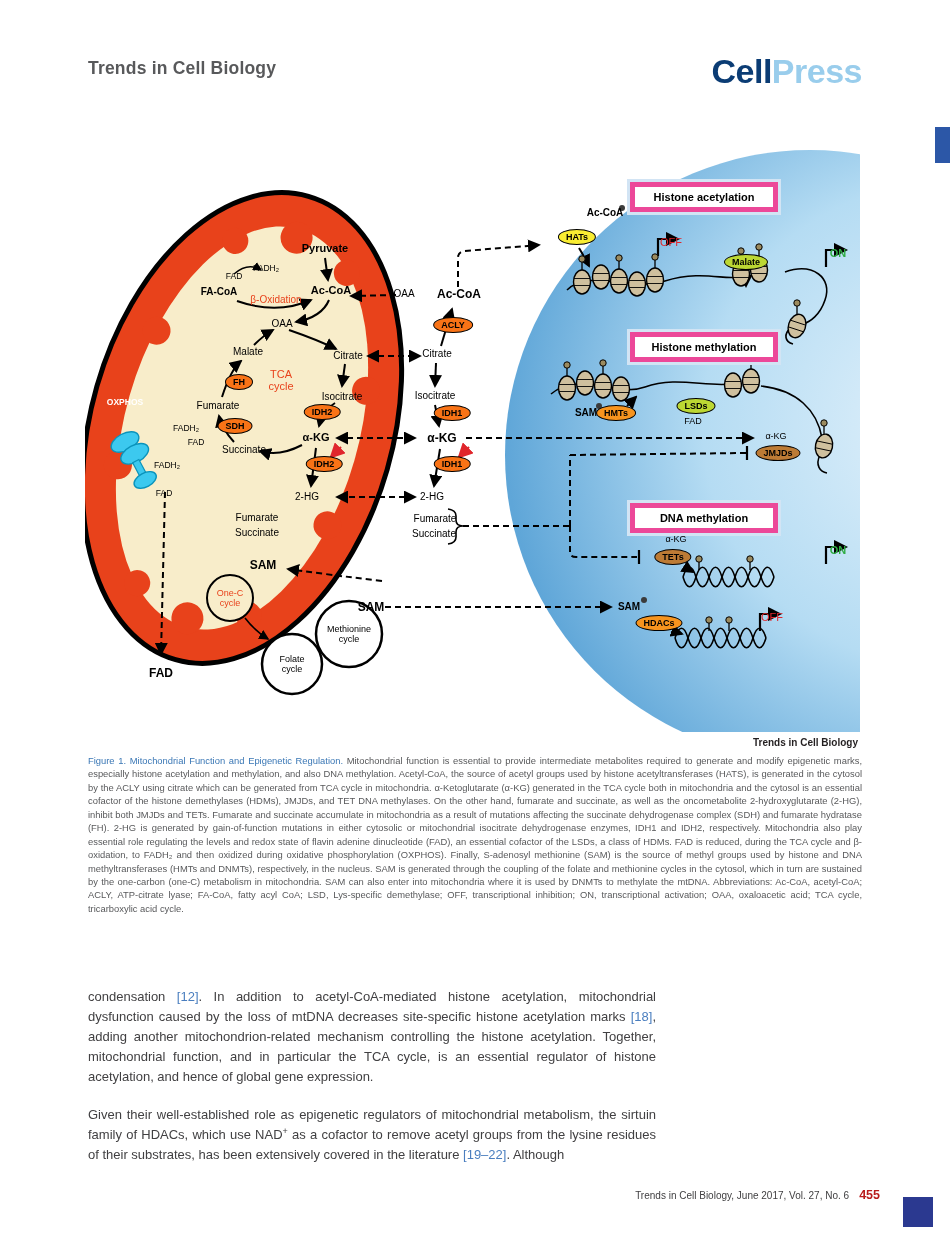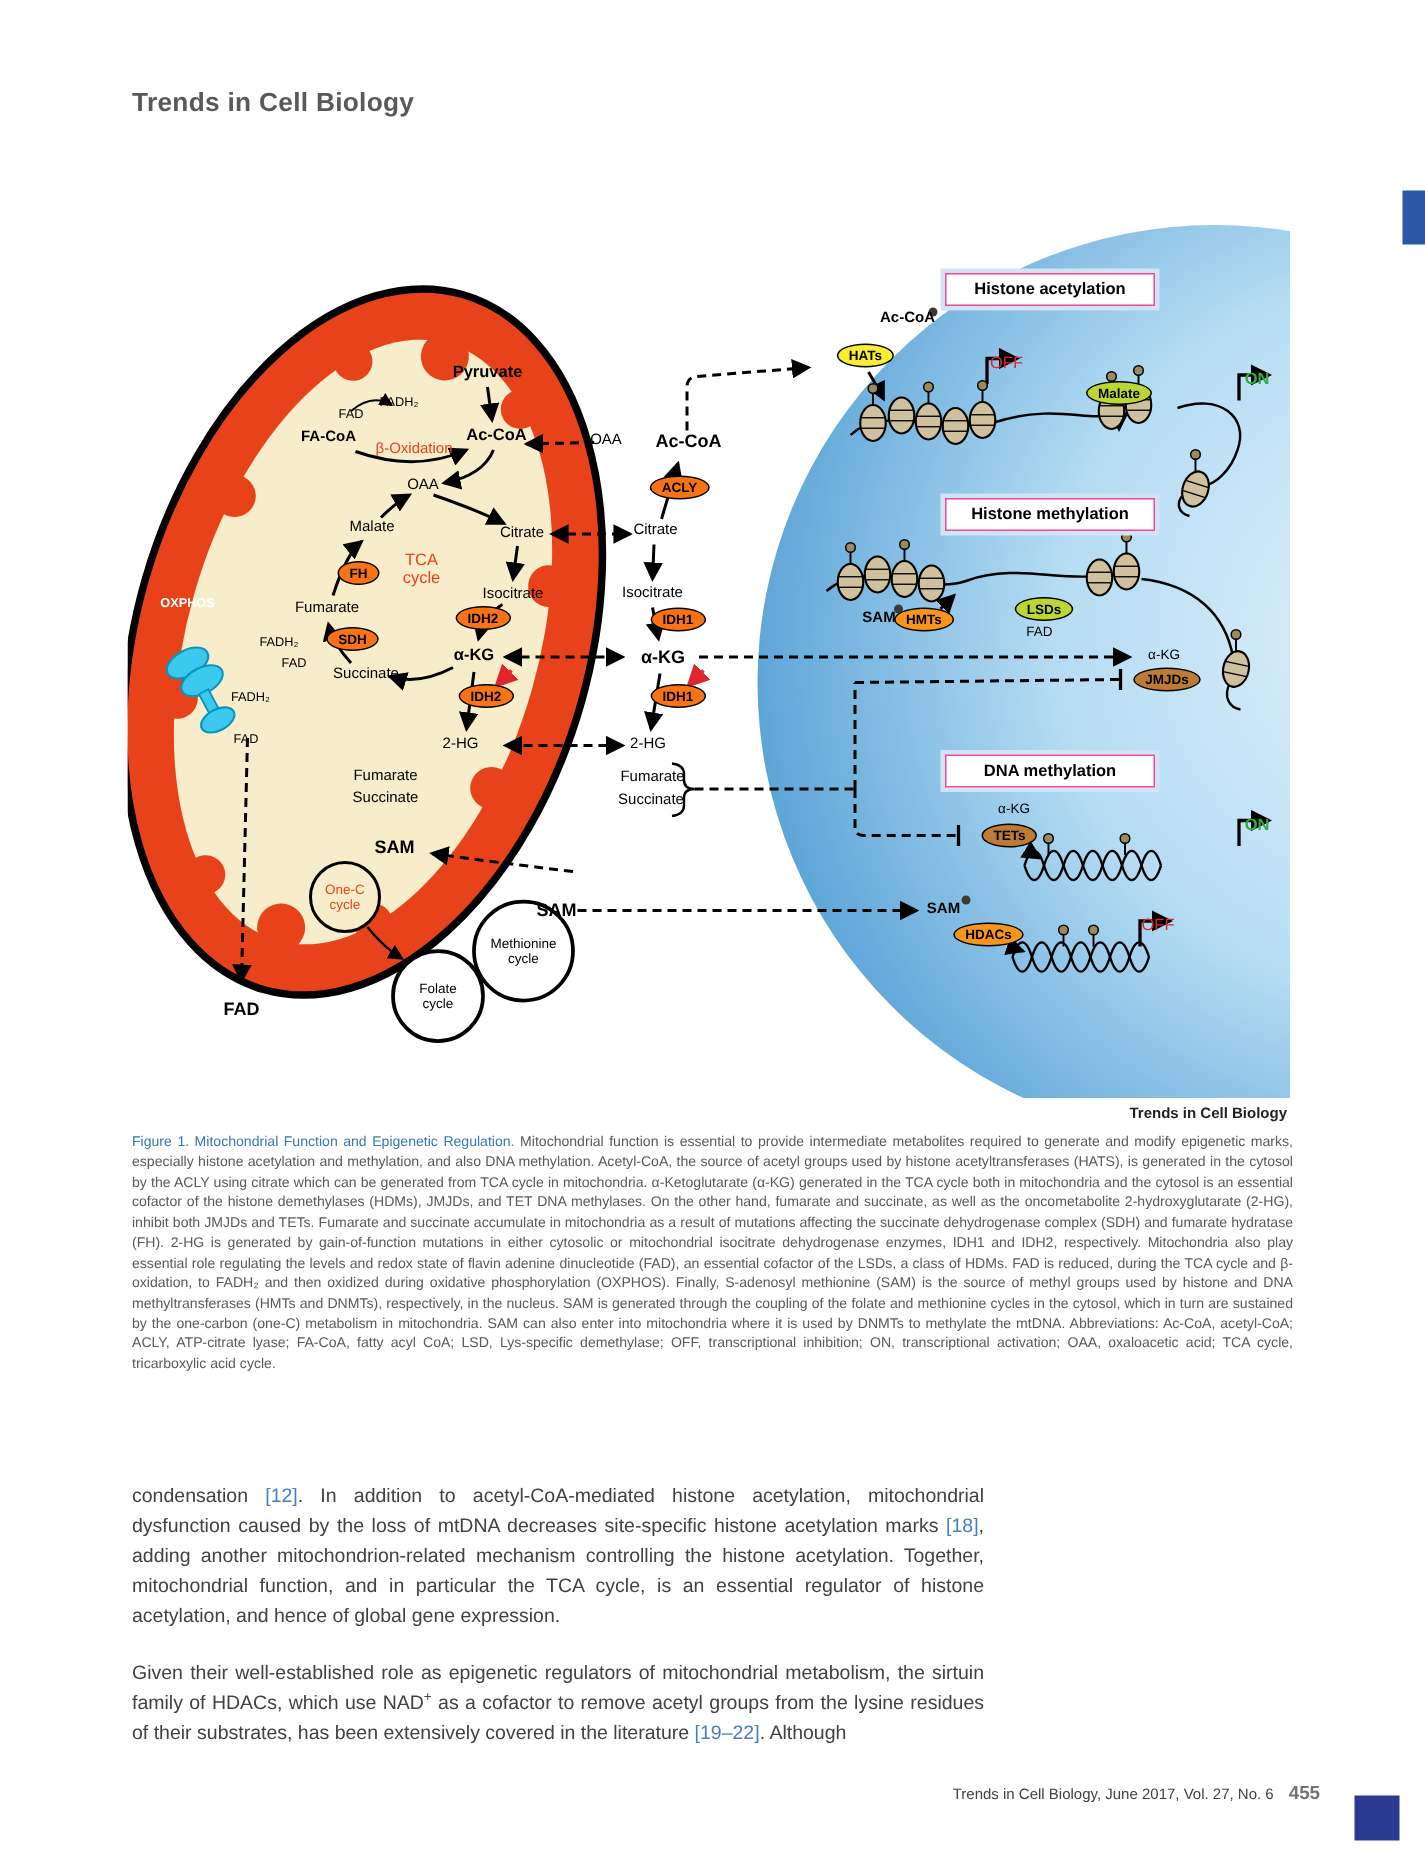--- a/index.html
+++ b/index.html
@@ -13,38 +13,39 @@
   .lb{position:absolute;transform:translate(-50%,-50%);white-space:nowrap;color:#000;line-height:1.05}
   .wrap{white-space:normal;text-align:center;line-height:1.12}
   .s8{font-size:8.5px}.s9{font-size:9px}.s10{font-size:10px}.s11{font-size:11px}.s12{font-size:12px}
   .b{font-weight:bold}
   .or{color:#e8431c}
   .wh{color:#fff;font-weight:bold}
   .rd{color:#e0262c;font-weight:normal}
   .gn{color:#2fac44;font-weight:bold}
   .pill{position:absolute;transform:translate(-50%,-50%);border:1.5px solid #000;border-radius:50%;font-size:9px;font-weight:bold;padding:2.5px 7px;line-height:1;color:#000}
   .green{background:#f97316}.yellow{background:#f9ed32}.ygreen{background:#bcd733}.orangep{background:#f7941e}.brown{background:#bd7b35}
-  .panel{position:absolute;left:545px;width:138px;height:20px;background:#fff;border:1px solid #ec4899;box-shadow:0 0 0 3px #d2e4f4;display:flex;align-items:center;justify-content:center;font-size:11px;font-weight:bold;color:#000}
+  .panel{position:absolute;left:545px;width:138px;height:20px;background:#fff;border:5px solid #ec4899;box-shadow:0 0 0 3px #d2e4f4;display:flex;align-items:center;justify-content:center;font-size:11px;font-weight:bold;color:#000}
   .wm{position:absolute;right:92px;top:737px;font-size:10px;font-weight:bold;color:#231f20}
   .cap{position:absolute;left:88px;top:754px;width:774px;font-size:9.4px;line-height:1.43;color:#58595b;text-align:justify}
   .cap .t{color:#3a77b5}
   .bodytxt{position:absolute;left:88px;width:568px;font-size:13px;line-height:1.53;color:#414042;text-align:justify}
   .ref{color:#4a7ebf}
   .p1{top:974px}.p2{top:1092px}
   .sup{vertical-align:super;font-size:9px}
   .footer{position:absolute;top:1188px;right:70px;font-size:10px;color:#414042;display:flex;align-items:baseline;gap:10px}
-  .footer .pg{font-size:12.5px;font-weight:bold;color:#737373}
+  .footer .pg{font-size:12.5px;font-weight:bold;color:#b91c1c}
   .bluesq{position:absolute;right:17px;top:1197px;width:30px;height:30px;background:#2b3990}
 </style>
 </head>
 <body>
 
 <div class="page">
 
   <div class="jr">Trends in Cell Biology</div>
+  <div class="logo"><span class="c">Cell</span><span class="p">Press</span></div>
   <div class="sidetab"></div>
 
   <div class="fig">
     <svg width="775" height="592" viewBox="0 0 775 592">
       <defs>
         <radialGradient id="nucg" cx="72%" cy="45%" r="72%">
           <stop offset="0%" stop-color="#e2f1fb"></stop>
           <stop offset="55%" stop-color="#b5dcf3"></stop>
           <stop offset="100%" stop-color="#5fa6d8"></stop>
         </radialGradient>

